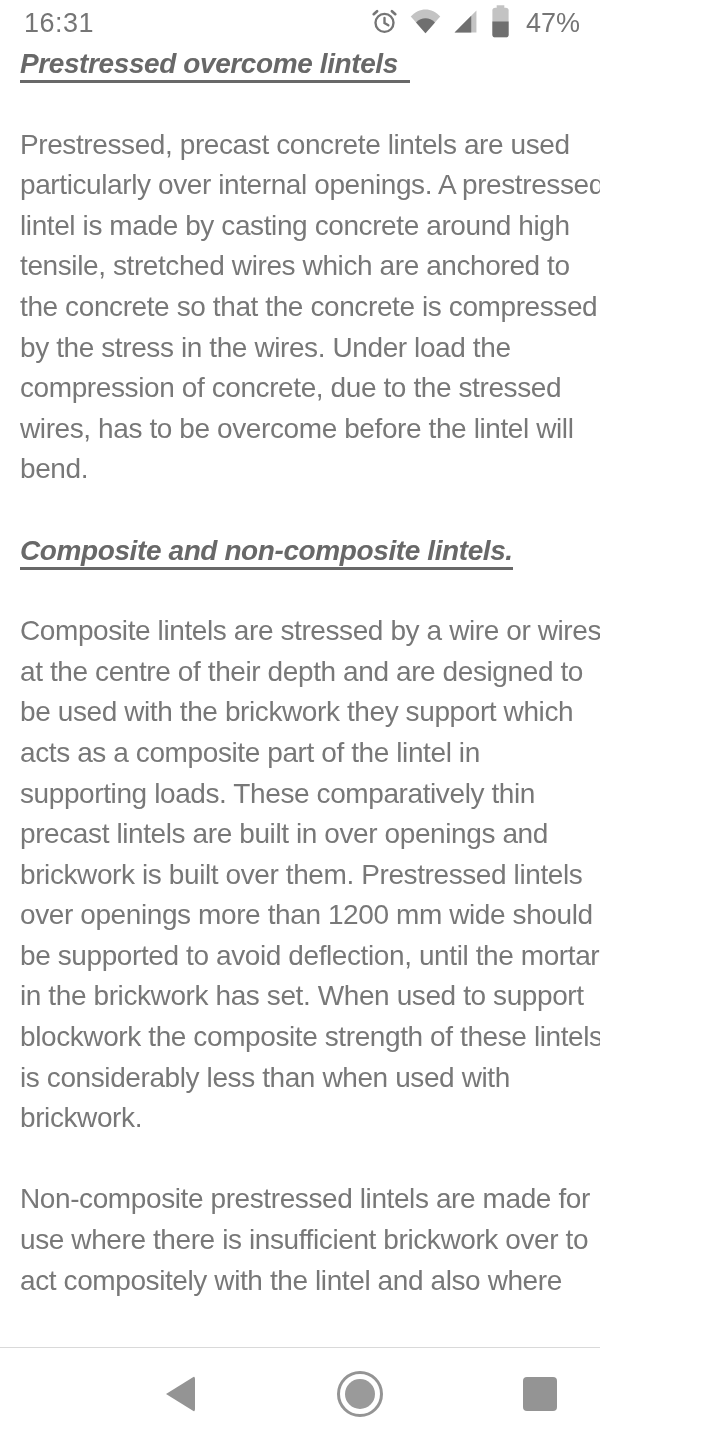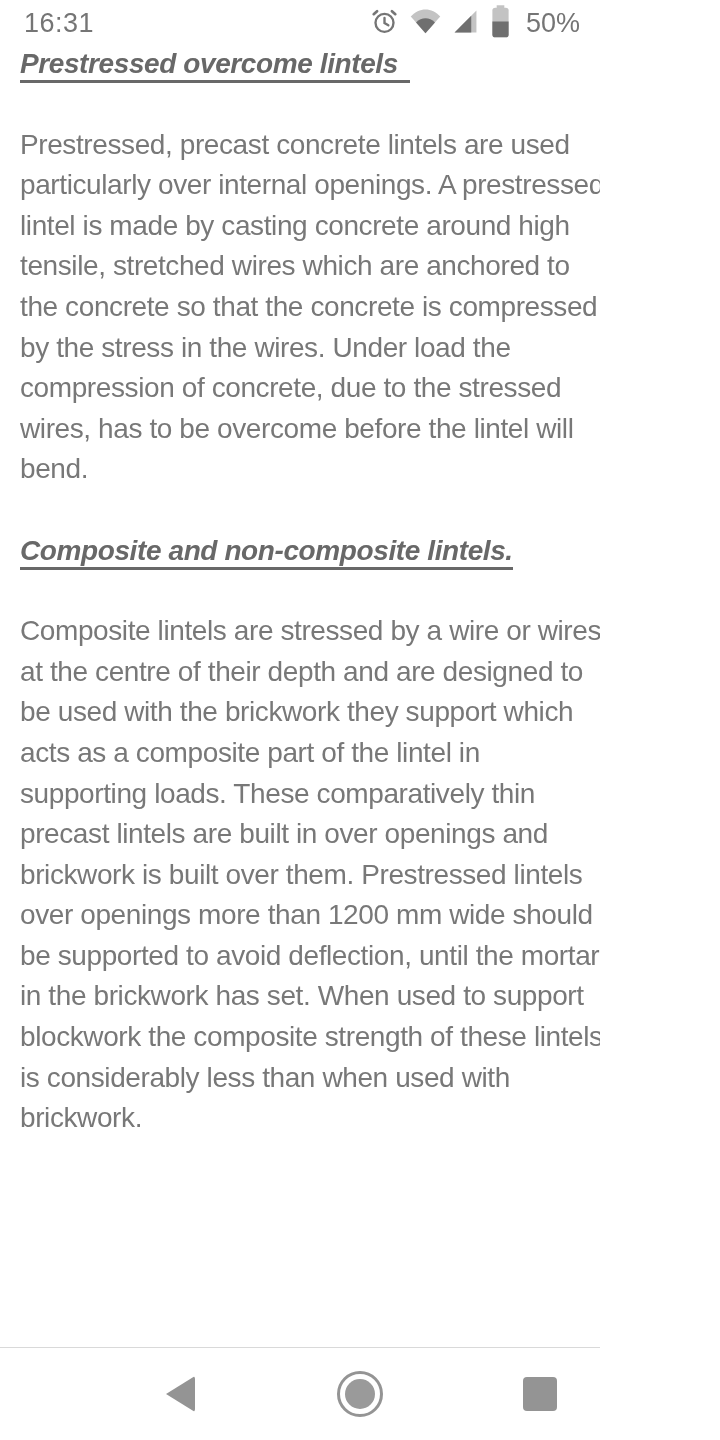--- a/index.html
+++ b/index.html
@@ -85,21 +85,21 @@
           <path d="M1.5 22.5 L17.5 22.5 L17.5 6.5 Z" fill="#6f6f6f"></path>
         </svg>
       </span>
       <span>
         <svg width="21" height="33" viewBox="0 0 22 34">
           <rect x="7" y="0" width="8" height="4" fill="#c3c3c3"></rect>
           <rect x="2.5" y="2.5" width="17" height="31" rx="3" fill="#c3c3c3"></rect>
           <path d="M2.5 17 H19.5 V30.5 a3 3 0 0 1 -3 3 H5.5 a3 3 0 0 1 -3 -3 Z" fill="#6f6f6f"></path>
         </svg>
       </span>
-      <span class="percent">50%</span>
+      <span class="percent">47%</span>
     </div>
   </div>
 
   <div class="article">
     <div class="heading"><span class="u trail">Prestressed overcome lintels</span></div>
     <div class="para">Prestressed, precast concrete lintels are used
 particularly over internal openings. A prestressed
 lintel is made by casting concrete around high
 tensile, stretched wires which are anchored to
 the concrete so that the concrete is compressed
@@ -114,20 +114,23 @@
 acts as a composite part of the lintel in
 supporting loads. These comparatively thin
 precast lintels are built in over openings and
 brickwork is built over them. Prestressed lintels
 over openings more than 1200 mm wide should
 be supported to avoid deflection, until the mortar
 in the brickwork has set. When used to support
 blockwork the composite strength of these lintels
 is considerably less than when used with
 brickwork.</div>
+    <div class="para gap-above">Non-composite prestressed lintels are made for
+use where there is insufficient brickwork over to
+act compositely with the lintel and also where</div>
   </div>
 
   <div class="nav-bar">
     <div class="nav-btn nav-back">
       <div class="tri-left"></div>
     </div>
     <div class="nav-btn nav-home">
       <div class="home-ring">
         <div class="home-dot"></div>
       </div>

